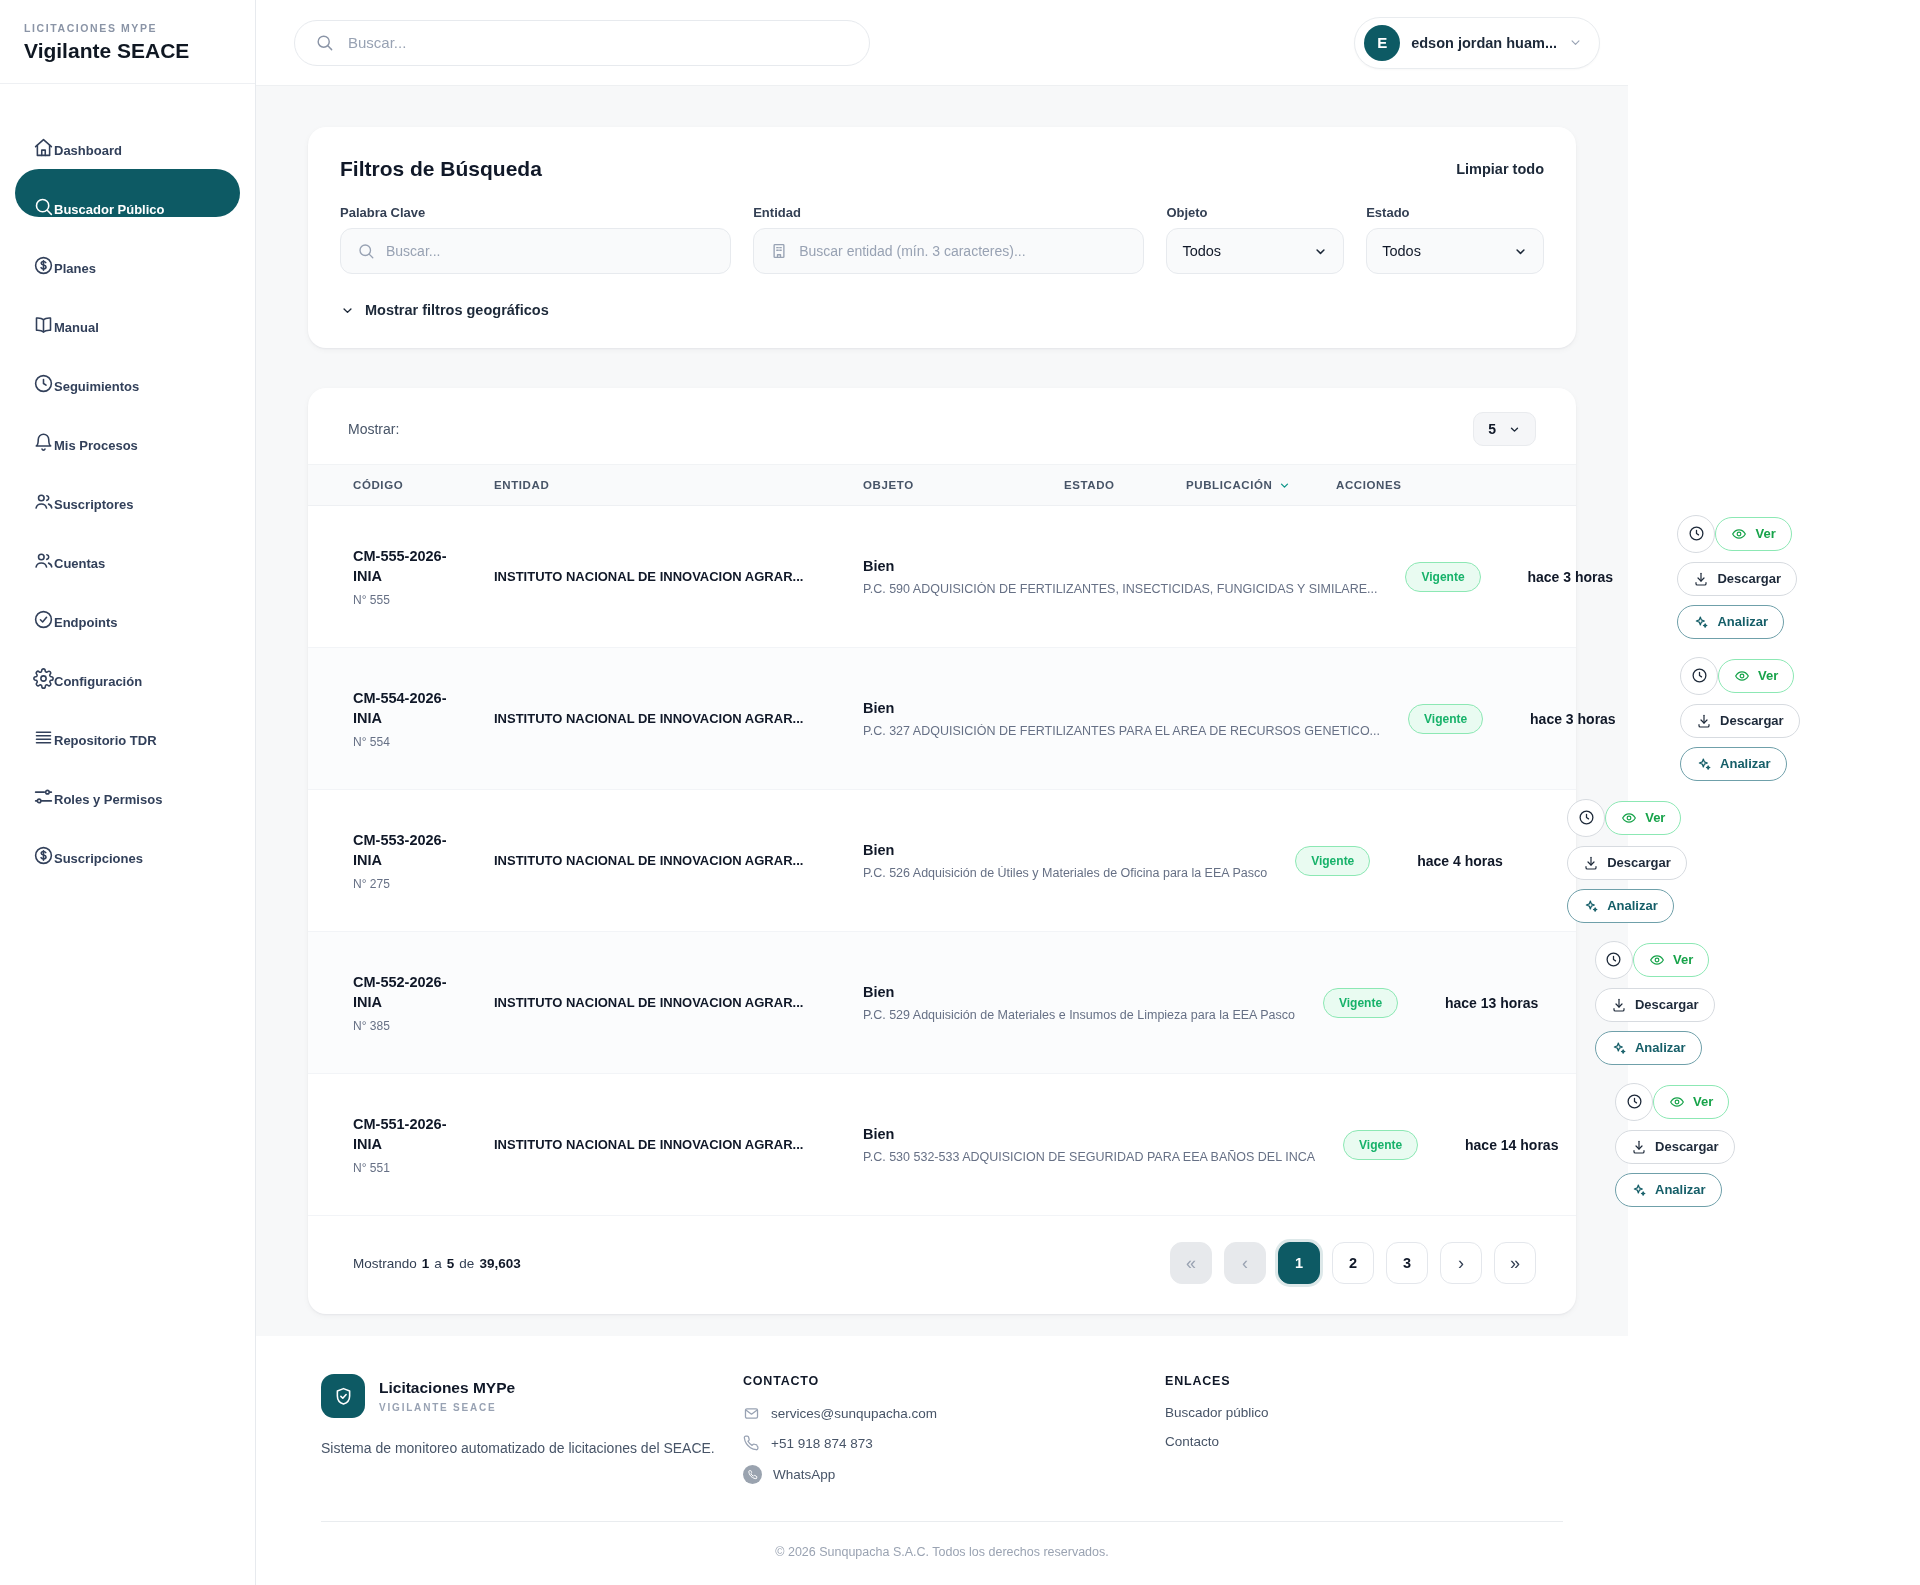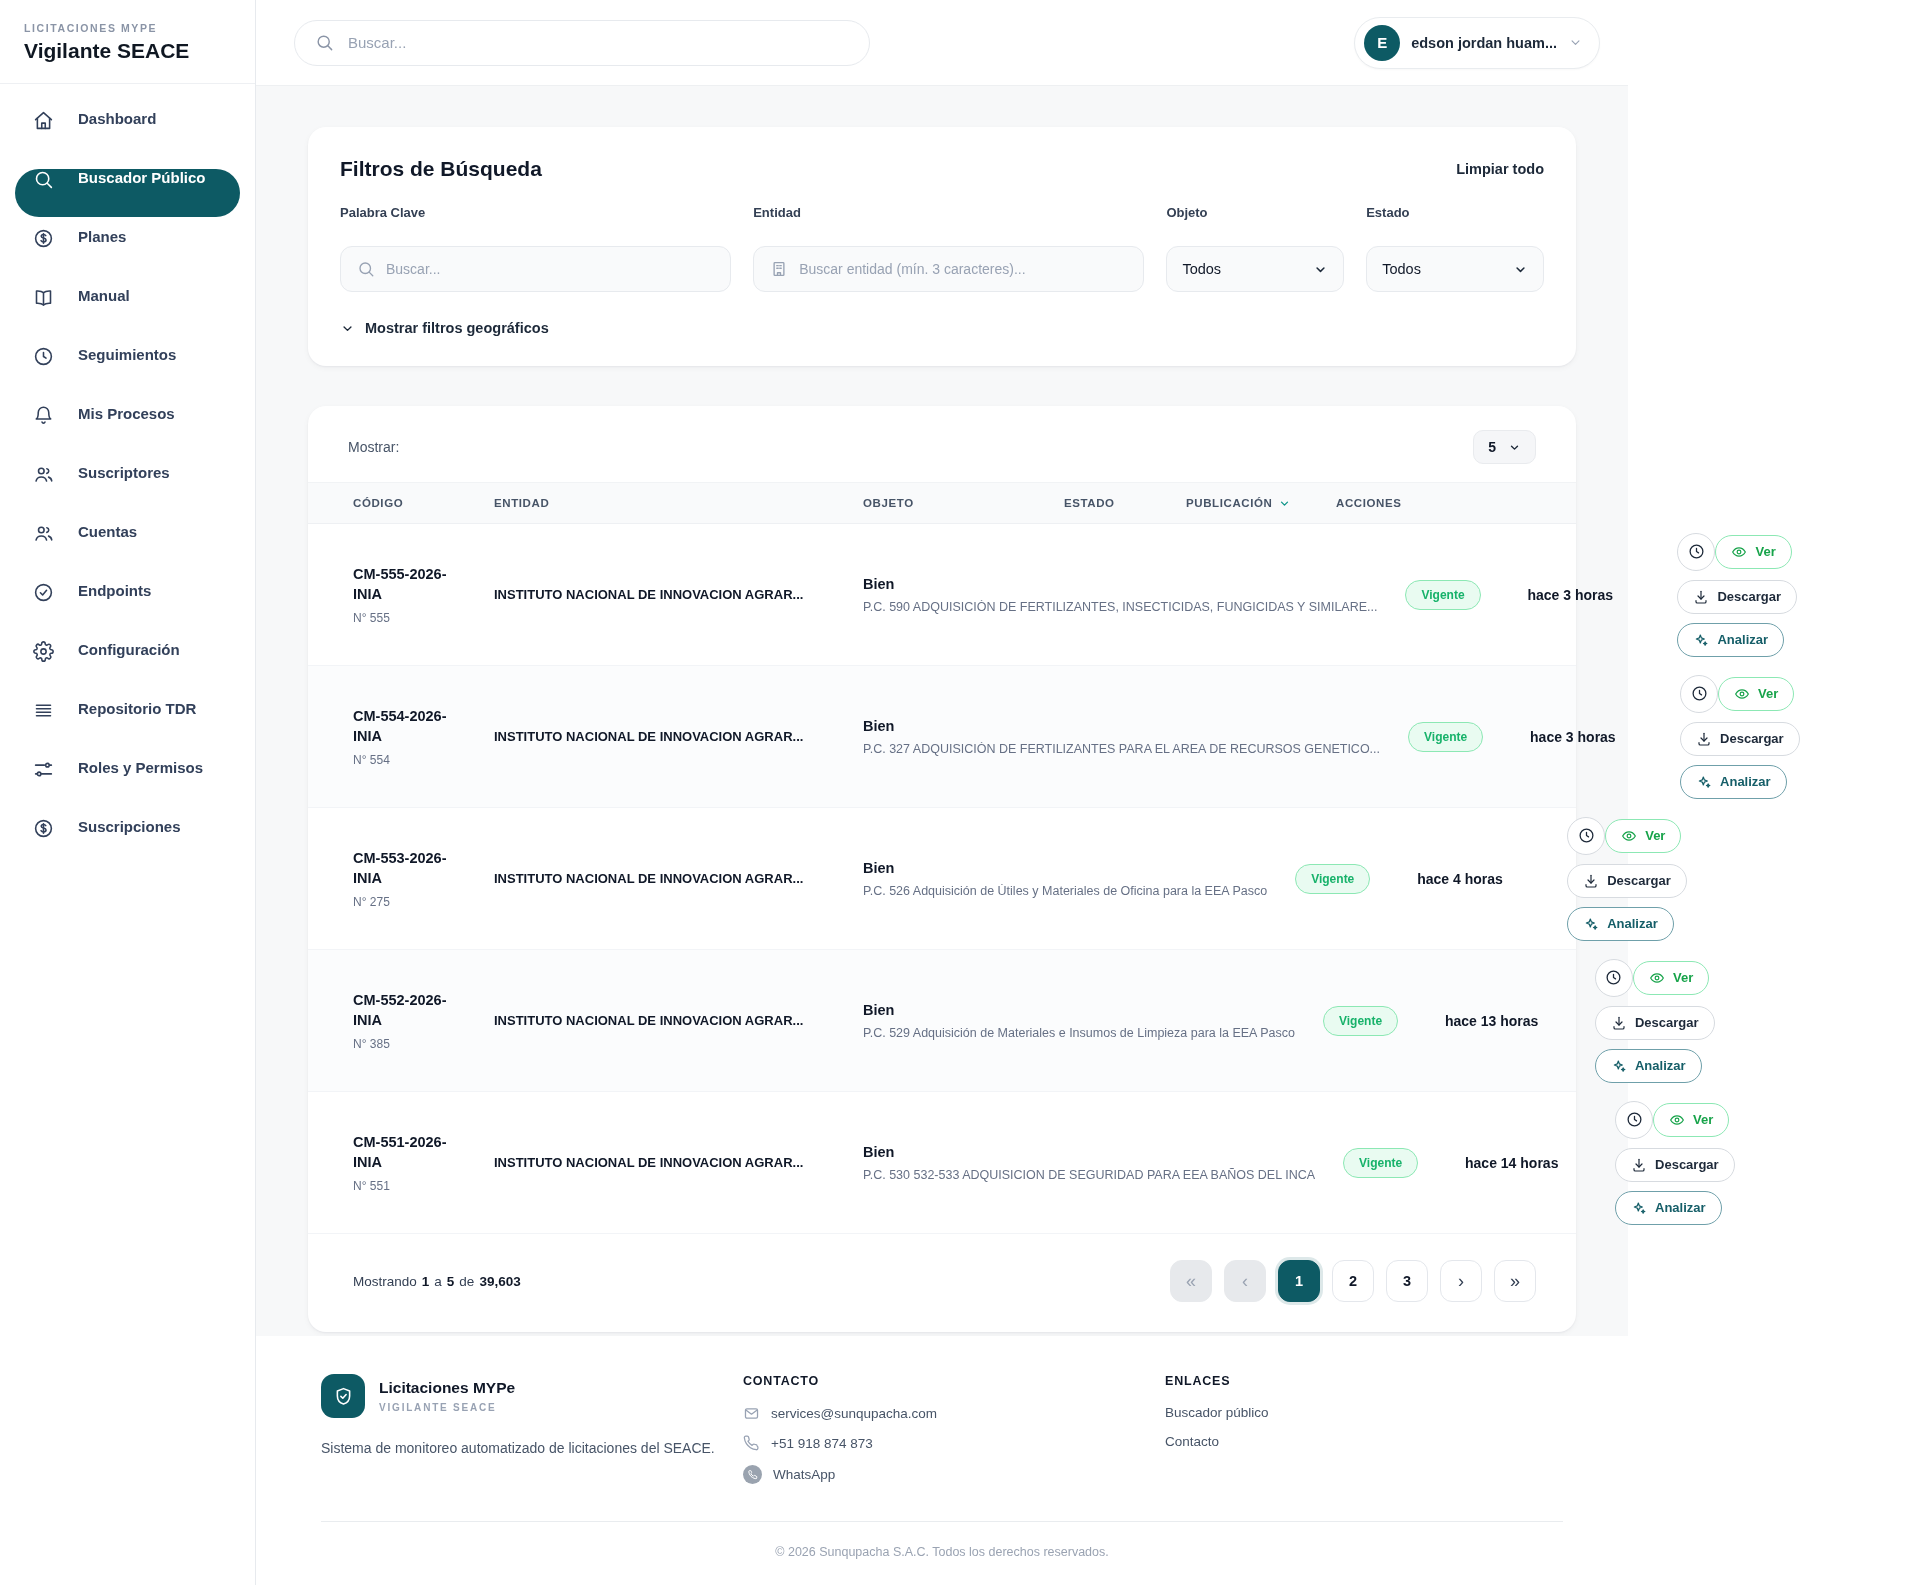--- a/index.html
+++ b/index.html
@@ -6,22 +6,22 @@
   html,body { width:1920px; height:1585px; }
   body { font-family:"Liberation Sans", sans-serif; background:#fff; color:#101828; overflow:hidden; }
   .app { display:flex; width:1628px; height:1585px; }
 
   
   .sidebar { width:256px; min-width:256px; background:#fff; border-right:1px solid #e7eaee; }
   .sb-logo { padding:22px 24px 20px; border-bottom:1px solid #eef0f3; }
   .sb-eyebrow { font-size:10.5px; font-weight:700; letter-spacing:1.6px; color:#8a94a6; }
   .sb-title { font-size:21px; font-weight:800; color:#0f1722; margin-top:5px; }
   .sb-nav { padding:26px 15px; list-style:none; display:flex; flex-direction:column; gap:11px; }
-  .nav-item { display:flex; align-items:flex-start; gap:24px; padding:0 18px; height:48px; border-radius:999px;
-              color:#32405a; font-size:15px; font-weight:600; cursor:pointer; }
+  .nav-item { display:flex; align-items:flex-end; gap:0; padding:0 18px; height:48px; border-radius:999px;
+              color:#32405a; font-size:13px; font-weight:600; cursor:pointer; }
   .nav-item .ic { width:21px; height:21px; flex:none; }
   .nav-item.active { background:#0d5a64; color:#fff; }
 
   .ic { width:18px; height:18px; fill:none; stroke:currentColor; stroke-width:1.8; stroke-linecap:round; stroke-linejoin:round; }
 
   
   .main { flex:1; display:flex; flex-direction:column; background:#f7f8f9; min-width:0; }
   .topbar { height:86px; background:#fff; border-bottom:1px solid #eef0f2; display:flex; align-items:center;
             justify-content:space-between; padding:0 28px 0 38px; flex:none; }
   .search-pill { display:flex; align-items:center; gap:14px; width:576px; height:46px; border:1px solid #e7eaee;
@@ -38,21 +38,21 @@
 
   .content { flex:1; padding:41px 52px 0; }
   .card { background:#fff; border-radius:18px; box-shadow:0 1px 2px rgba(16,24,40,.05), 0 2px 6px rgba(16,24,40,.04); }
 
   
   .filters-card { padding:30px 32px 30px; }
   .filters-head { display:flex; justify-content:space-between; align-items:center; }
   .filters-title { font-size:21px; font-weight:800; color:#101828; }
   .clear-all { font-size:14.5px; font-weight:600; color:#1d2939; cursor:pointer; }
   .filters-grid { display:grid; grid-template-columns:2.2fr 2.2fr 1fr 1fr; gap:22px; margin-top:24px; }
-  .f-label { font-size:13px; font-weight:600; color:#344054; margin-bottom:26px; }
+  .f-label { font-size:13px; font-weight:600; color:#344054; margin-bottom:8px; }
   .f-input { display:flex; align-items:center; gap:11px; height:46px; background:#f9fafb; border:1px solid #e7eaee;
              border-radius:12px; padding:0 16px; }
   .f-input .ic { width:18px; height:18px; color:#98a2b3; flex:none; }
   .f-input input { border:none; outline:none; background:transparent; font-size:14px; color:#101828; flex:1; font-family:inherit; min-width:0; }
   .f-input input::placeholder { color:#98a2b3; }
   .f-select { display:flex; align-items:center; justify-content:space-between; height:46px; background:#f9fafb;
               border:1px solid #e7eaee; border-radius:12px; padding:0 15px; font-size:14.5px; color:#101828; cursor:pointer; }
   .f-select .ic { width:15px; height:15px; color:#1d2939; stroke-width:2.4; }
   .geo-toggle { display:flex; align-items:center; gap:10px; margin-top:28px; font-size:14.5px; font-weight:600; color:#1d2939; cursor:pointer; }
   .geo-toggle .ic { width:15px; height:15px; stroke-width:2.2; }

